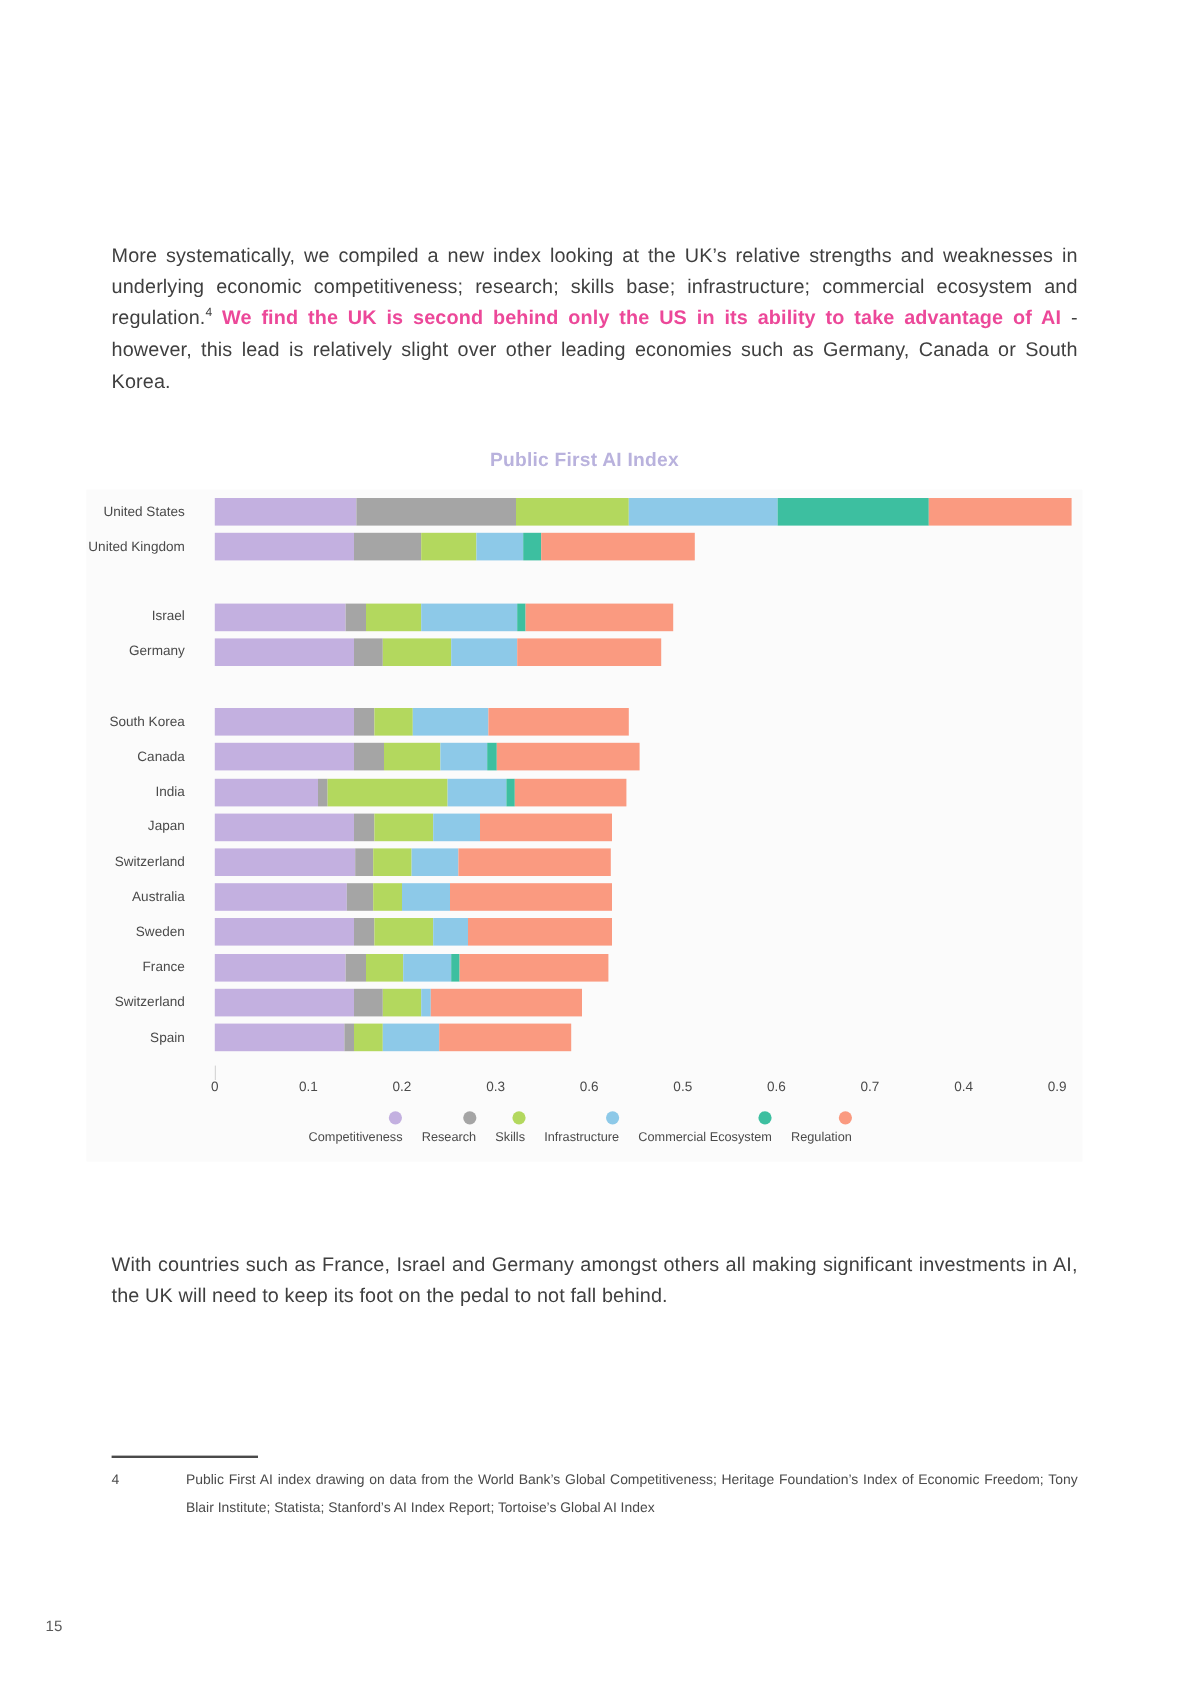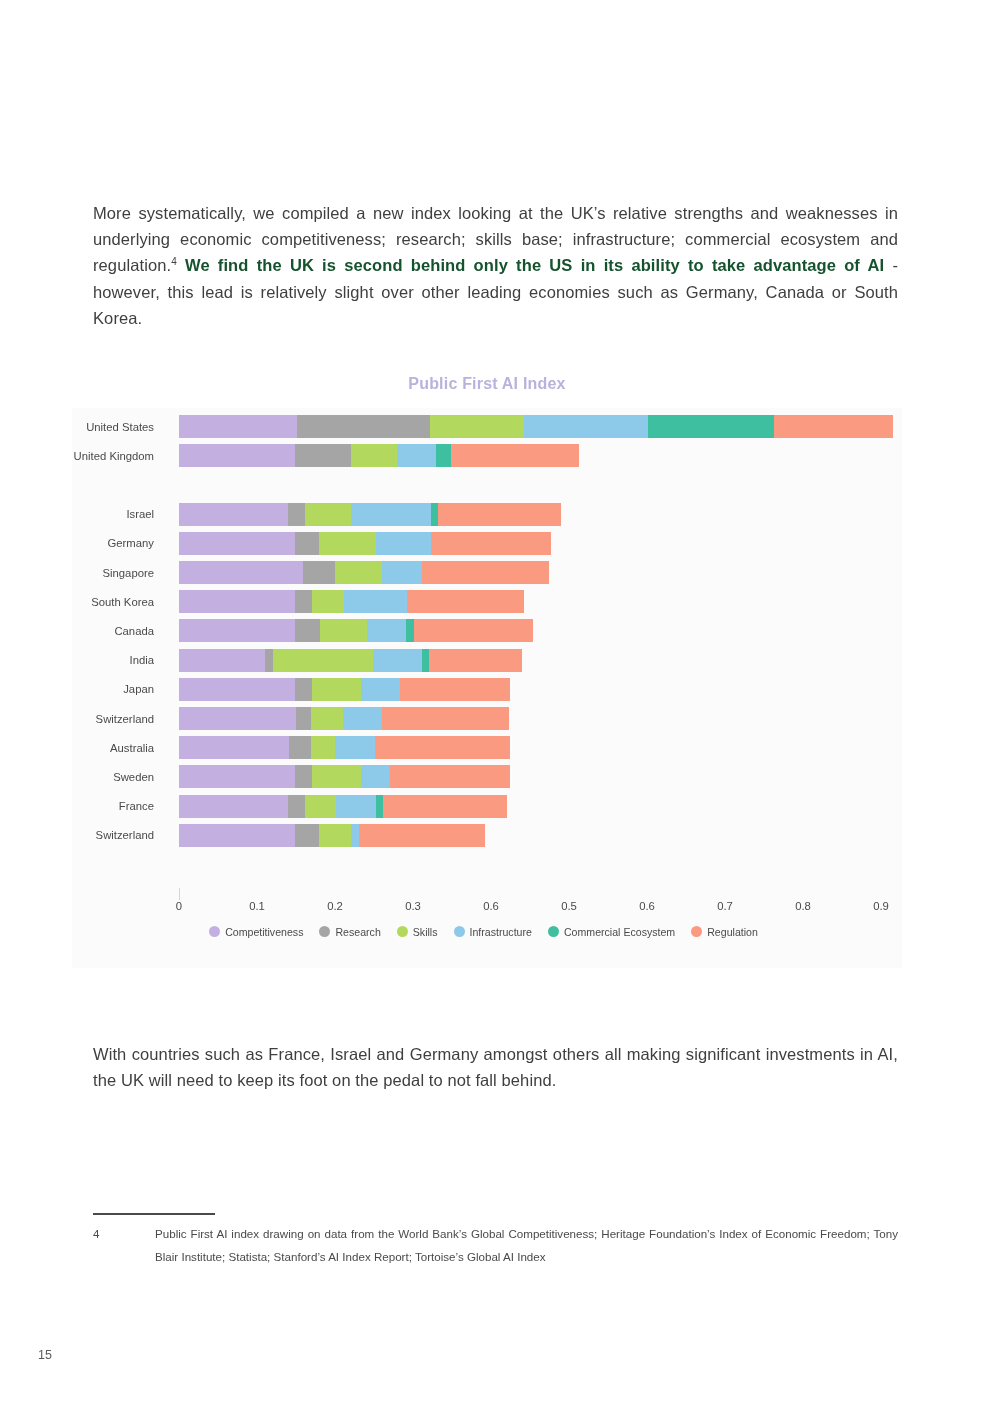--- a/index.html
+++ b/index.html
@@ -13,21 +13,21 @@
 
   
   .para{
     position:absolute;left:93px;width:805px;
     font-size:16.5px;line-height:1.60;
     color:#3f3f3f;text-align:justify;
     font-weight:400;letter-spacing:.1px;
   }
   #para-top{top:183px;}
   #para-bottom{top:1024px;}
-  .para b{font-weight:700;color:#14532d;}
+  .para b{font-weight:700;color:#ec4899;}
   sup{font-size:10px;vertical-align:super;line-height:0;}
 
   
   #chart-panel{
     position:absolute;left:72px;top:408px;width:830px;height:560px;
     background:#fbfbfb;
   }
   #chart-title{
     position:absolute;top:-33px;left:0;width:830px;text-align:center;
     font-size:16px;font-weight:700;color:#b9b2dd;letter-spacing:.2px;
@@ -60,21 +60,21 @@
   }
   #axis-line{
     position:absolute;left:107px;top:-4px;width:1px;height:12px;background:#d7d7d7;
   }
 
   
   #legend{
     position:absolute;left:0;top:518px;width:830px;
     display:flex;justify-content:center;align-items:center;gap:9px;
   }
-  .leg-item{display:flex;align-items:flex-start;gap:5px;margin-right:7px;}
+  .leg-item{display:flex;align-items:flex-end;gap:5px;margin-right:7px;flex-direction:column;}
   .leg-dot{width:11px;height:11px;border-radius:50%;display:block;}
   .leg-label{font-size:10.6px;color:#4a4a4a;white-space:nowrap;}
 
   
   #fn-rule{
     position:absolute;left:93px;top:1213px;width:122px;height:1.6px;background:#4a4a4a;
   }
   #footnote{
     position:absolute;left:93px;top:1222px;width:805px;
     font-size:11.6px;line-height:2.0;color:#4a4a4a;
@@ -136,30 +136,20 @@
         <div class="row" style="top: 116.8px;">
           <div class="rowlabel">Germany</div>
           <div class="bar" style="width: 372.06px;">
             <div class="seg" style="left: 0px; width: 116.22px; background: rgb(195, 176, 224);"></div>
             <div class="seg" style="left: 116.22px; width: 24.18px; background: rgb(165, 165, 165);"></div>
             <div class="seg" style="left: 140.4px; width: 56.16px; background: rgb(179, 216, 94);"></div>
             <div class="seg" style="left: 196.56px; width: 55.38px; background: rgb(141, 201, 232);"></div>
             <div class="seg" style="left: 251.94px; width: 120.12px; background: rgb(250, 154, 128);"></div>
           </div>
         </div>
-        <div class="row" style="top: 146px;">
-          <div class="rowlabel">Singapore</div>
-          <div class="bar" style="width: 369.72px;">
-            <div class="seg" style="left: 0px; width: 124.02px; background: rgb(195, 176, 224);"></div>
-            <div class="seg" style="left: 124.02px; width: 31.98px; background: rgb(165, 165, 165);"></div>
-            <div class="seg" style="left: 156px; width: 46.8px; background: rgb(179, 216, 94);"></div>
-            <div class="seg" style="left: 202.8px; width: 39.78px; background: rgb(141, 201, 232);"></div>
-            <div class="seg" style="left: 242.58px; width: 127.14px; background: rgb(250, 154, 128);"></div>
-          </div>
-        </div>
         <div class="row" style="top: 175.2px;">
           <div class="rowlabel">South Korea</div>
           <div class="bar" style="width: 344.76px;">
             <div class="seg" style="left: 0px; width: 116.22px; background: rgb(195, 176, 224);"></div>
             <div class="seg" style="left: 116.22px; width: 17.16px; background: rgb(165, 165, 165);"></div>
             <div class="seg" style="left: 133.38px; width: 31.2px; background: rgb(179, 216, 94);"></div>
             <div class="seg" style="left: 164.58px; width: 63.18px; background: rgb(141, 201, 232);"></div>
             <div class="seg" style="left: 227.76px; width: 117px; background: rgb(250, 154, 128);"></div>
           </div>
         </div>
@@ -237,34 +227,44 @@
           </div>
         </div>
         <div class="row" style="top: 408.8px;">
           <div class="rowlabel">Switzerland</div>
           <div class="bar" style="width: 305.76px;">
             <div class="seg" style="left: 0px; width: 116.22px; background: rgb(195, 176, 224);"></div>
             <div class="seg" style="left: 116.22px; width: 24.18px; background: rgb(165, 165, 165);"></div>
             <div class="seg" style="left: 140.4px; width: 31.2px; background: rgb(179, 216, 94);"></div>
             <div class="seg" style="left: 171.6px; width: 8.58px; background: rgb(141, 201, 232);"></div>
             <div class="seg" style="left: 180.18px; width: 125.58px; background: rgb(250, 154, 128);"></div>
+          </div>
+        </div>
+        <div class="row" style="top: 438px;">
+          <div class="rowlabel">Spain</div>
+          <div class="bar" style="width: 297.18px;">
+            <div class="seg" style="left: 0px; width: 108.42px; background: rgb(195, 176, 224);"></div>
+            <div class="seg" style="left: 108.42px; width: 7.8px; background: rgb(165, 165, 165);"></div>
+            <div class="seg" style="left: 116.22px; width: 24.18px; background: rgb(179, 216, 94);"></div>
+            <div class="seg" style="left: 140.4px; width: 46.8px; background: rgb(141, 201, 232);"></div>
+            <div class="seg" style="left: 187.2px; width: 109.98px; background: rgb(250, 154, 128);"></div>
           </div>
         </div>
       </div>
     <div id="axis">
       <div id="axis-line"></div>
     <div class="tick" style="left: 107px;">0</div>
         <div class="tick" style="left: 185px;">0.1</div>
         <div class="tick" style="left: 263px;">0.2</div>
         <div class="tick" style="left: 341px;">0.3</div>
         <div class="tick" style="left: 419px;">0.6</div>
         <div class="tick" style="left: 497px;">0.5</div>
         <div class="tick" style="left: 575px;">0.6</div>
         <div class="tick" style="left: 653px;">0.7</div>
-        <div class="tick" style="left: 731px;">0.8</div>
+        <div class="tick" style="left: 731px;">0.4</div>
         <div class="tick" style="left: 809px;">0.9</div>
       </div>
     <div id="legend">
         <div class="leg-item">
           <span class="leg-dot" style="background: rgb(195, 176, 224);"></span>
           <span class="leg-label">Competitiveness</span>
         </div>
         <div class="leg-item">
           <span class="leg-dot" style="background: rgb(165, 165, 165);"></span>
           <span class="leg-label">Research</span>

